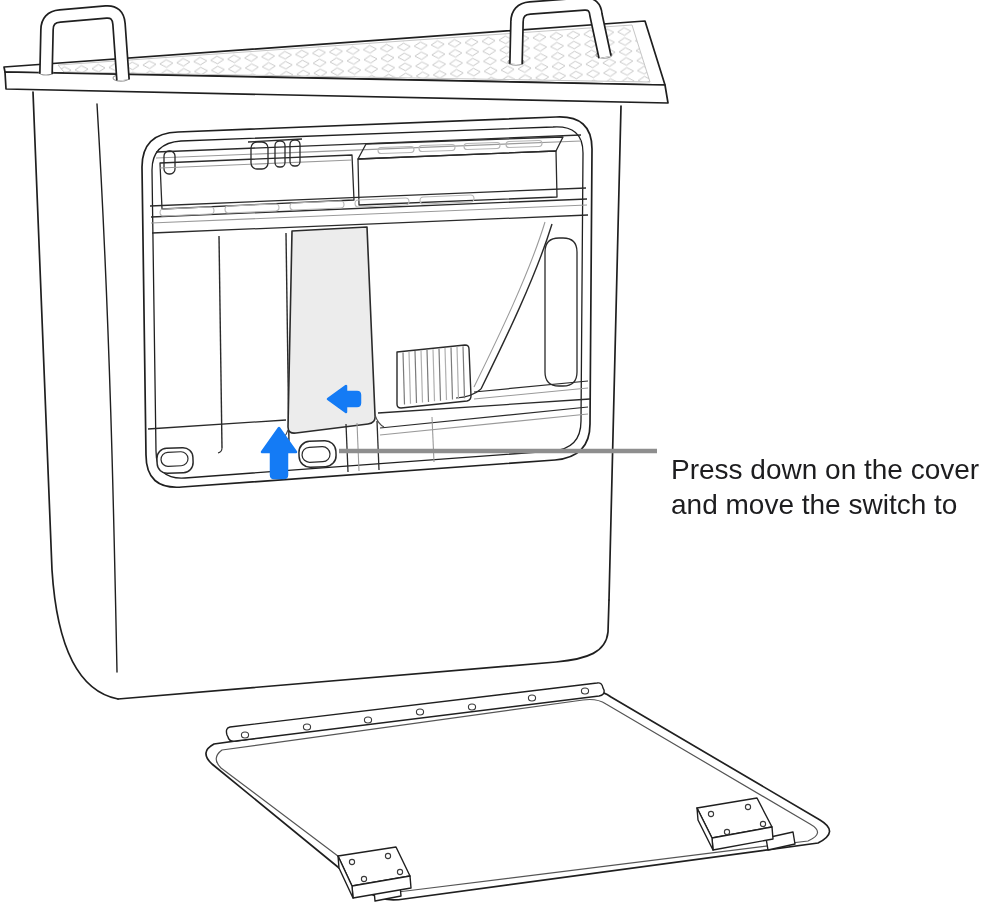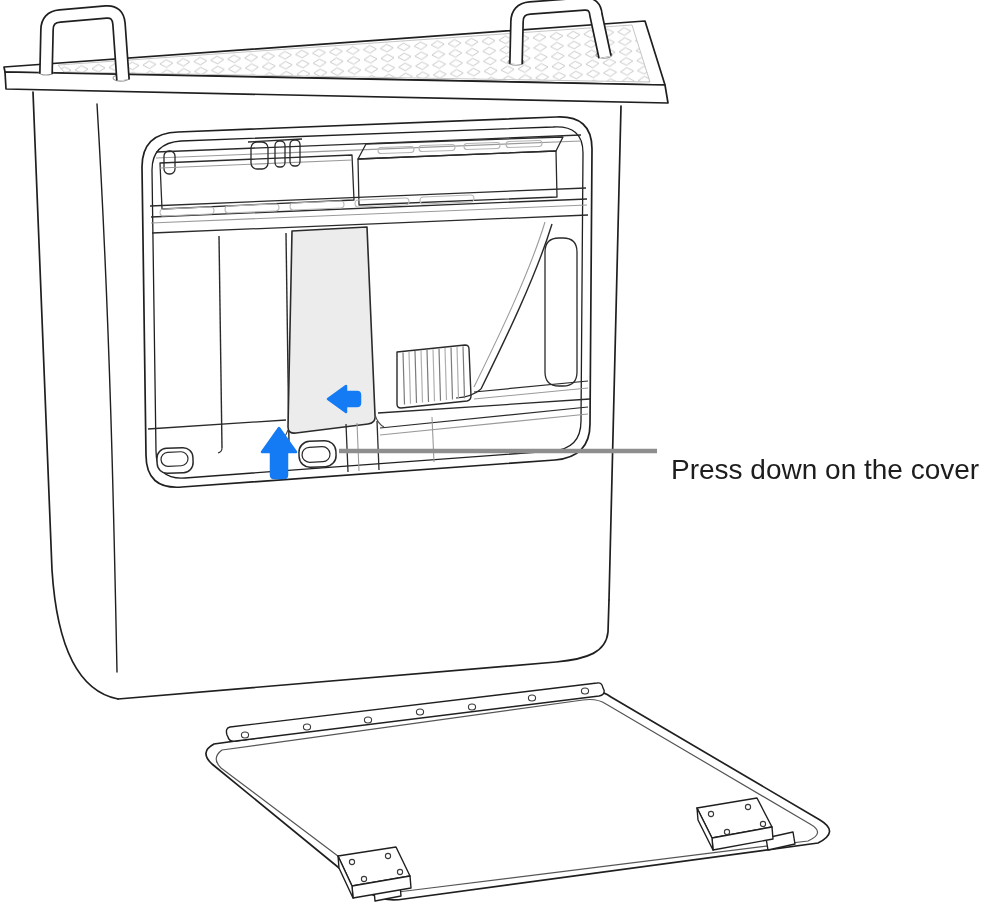--- a/index.html
+++ b/index.html
@@ -197,14 +197,15 @@
         <circle cx="748" cy="807" r="2.6"></circle>
         <circle cx="727" cy="832" r="2.6"></circle>
         <circle cx="763" cy="824" r="2.6"></circle>
       </g>
     </g>
   </g>
 </svg>
 
 <div class="callout" style="color: rgb(29, 29, 31);">
   <div>Press down on the cover</div>
+  <div>and move the switch to</div>
 </div>
 </div>
 
 </body></html>

